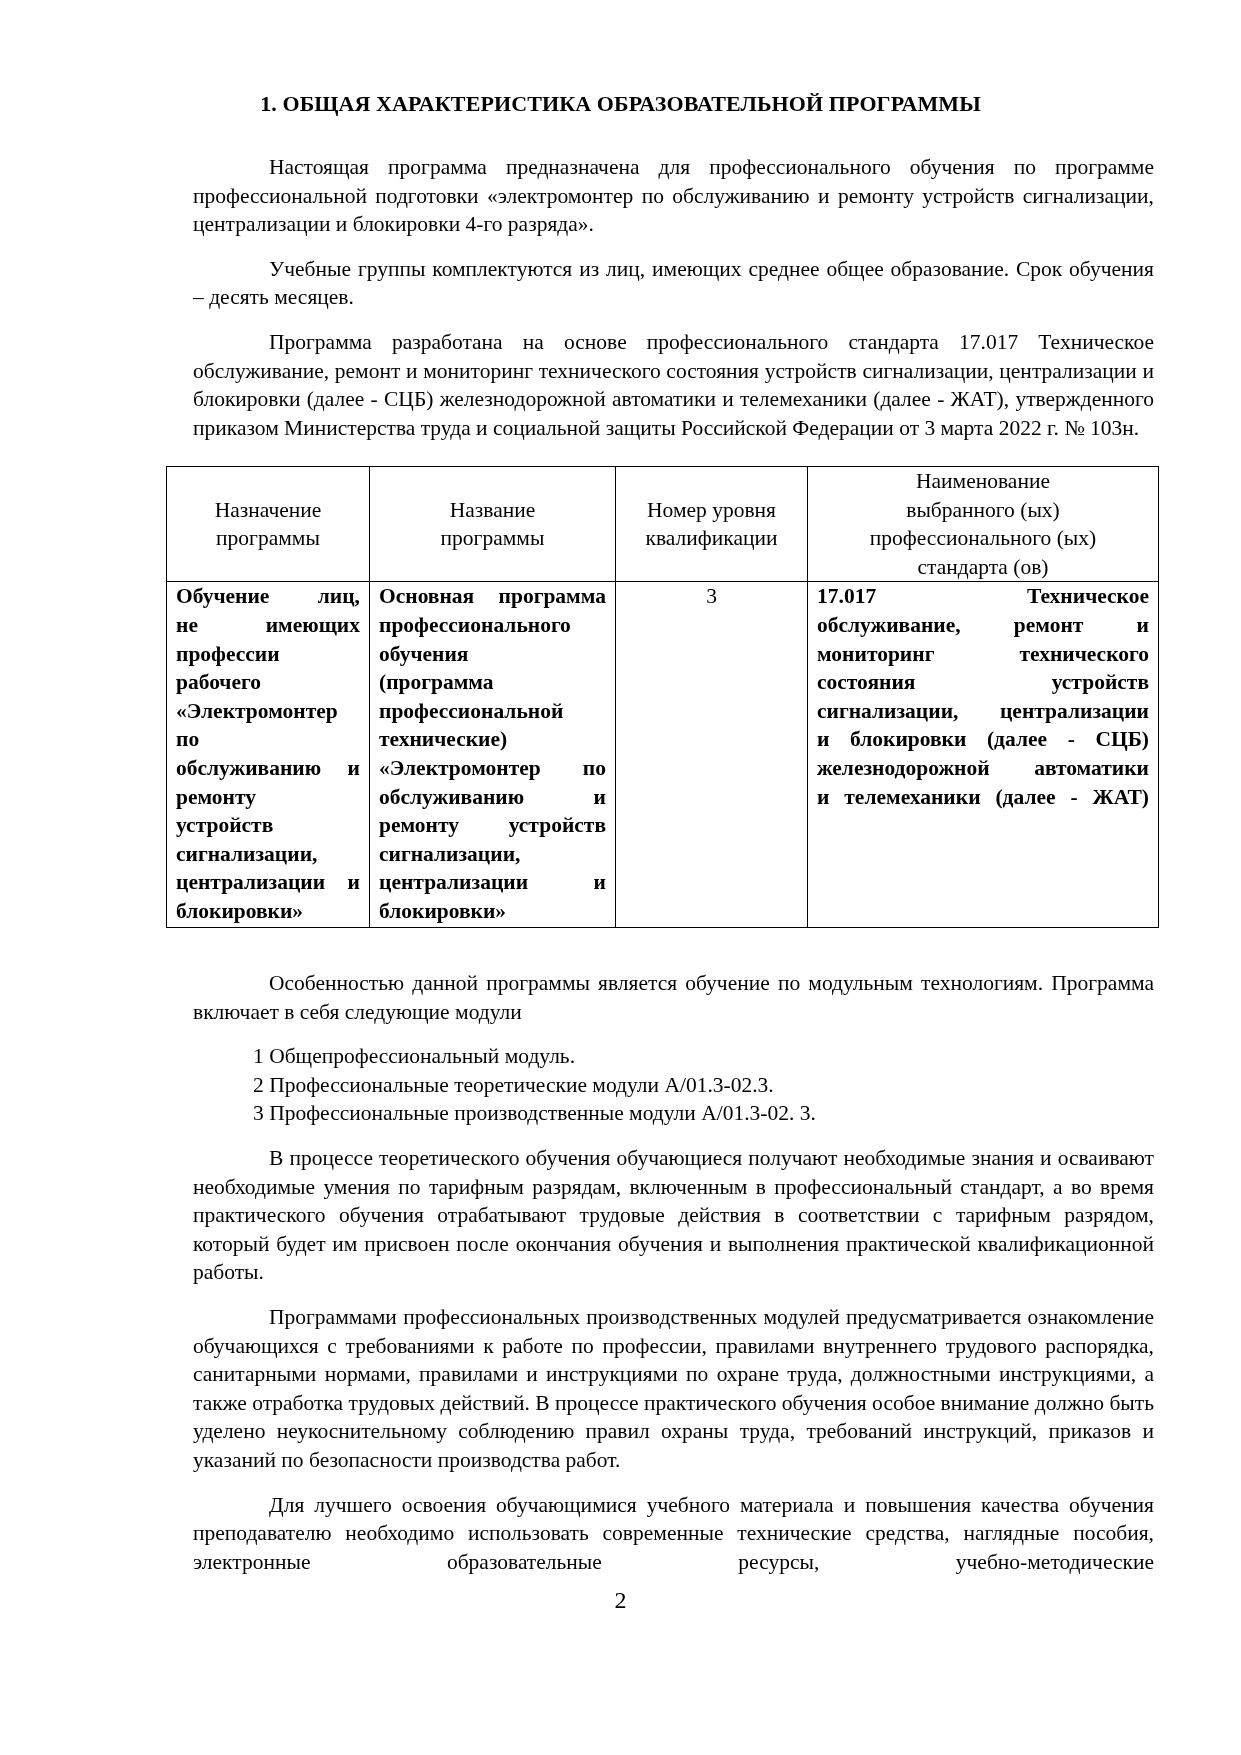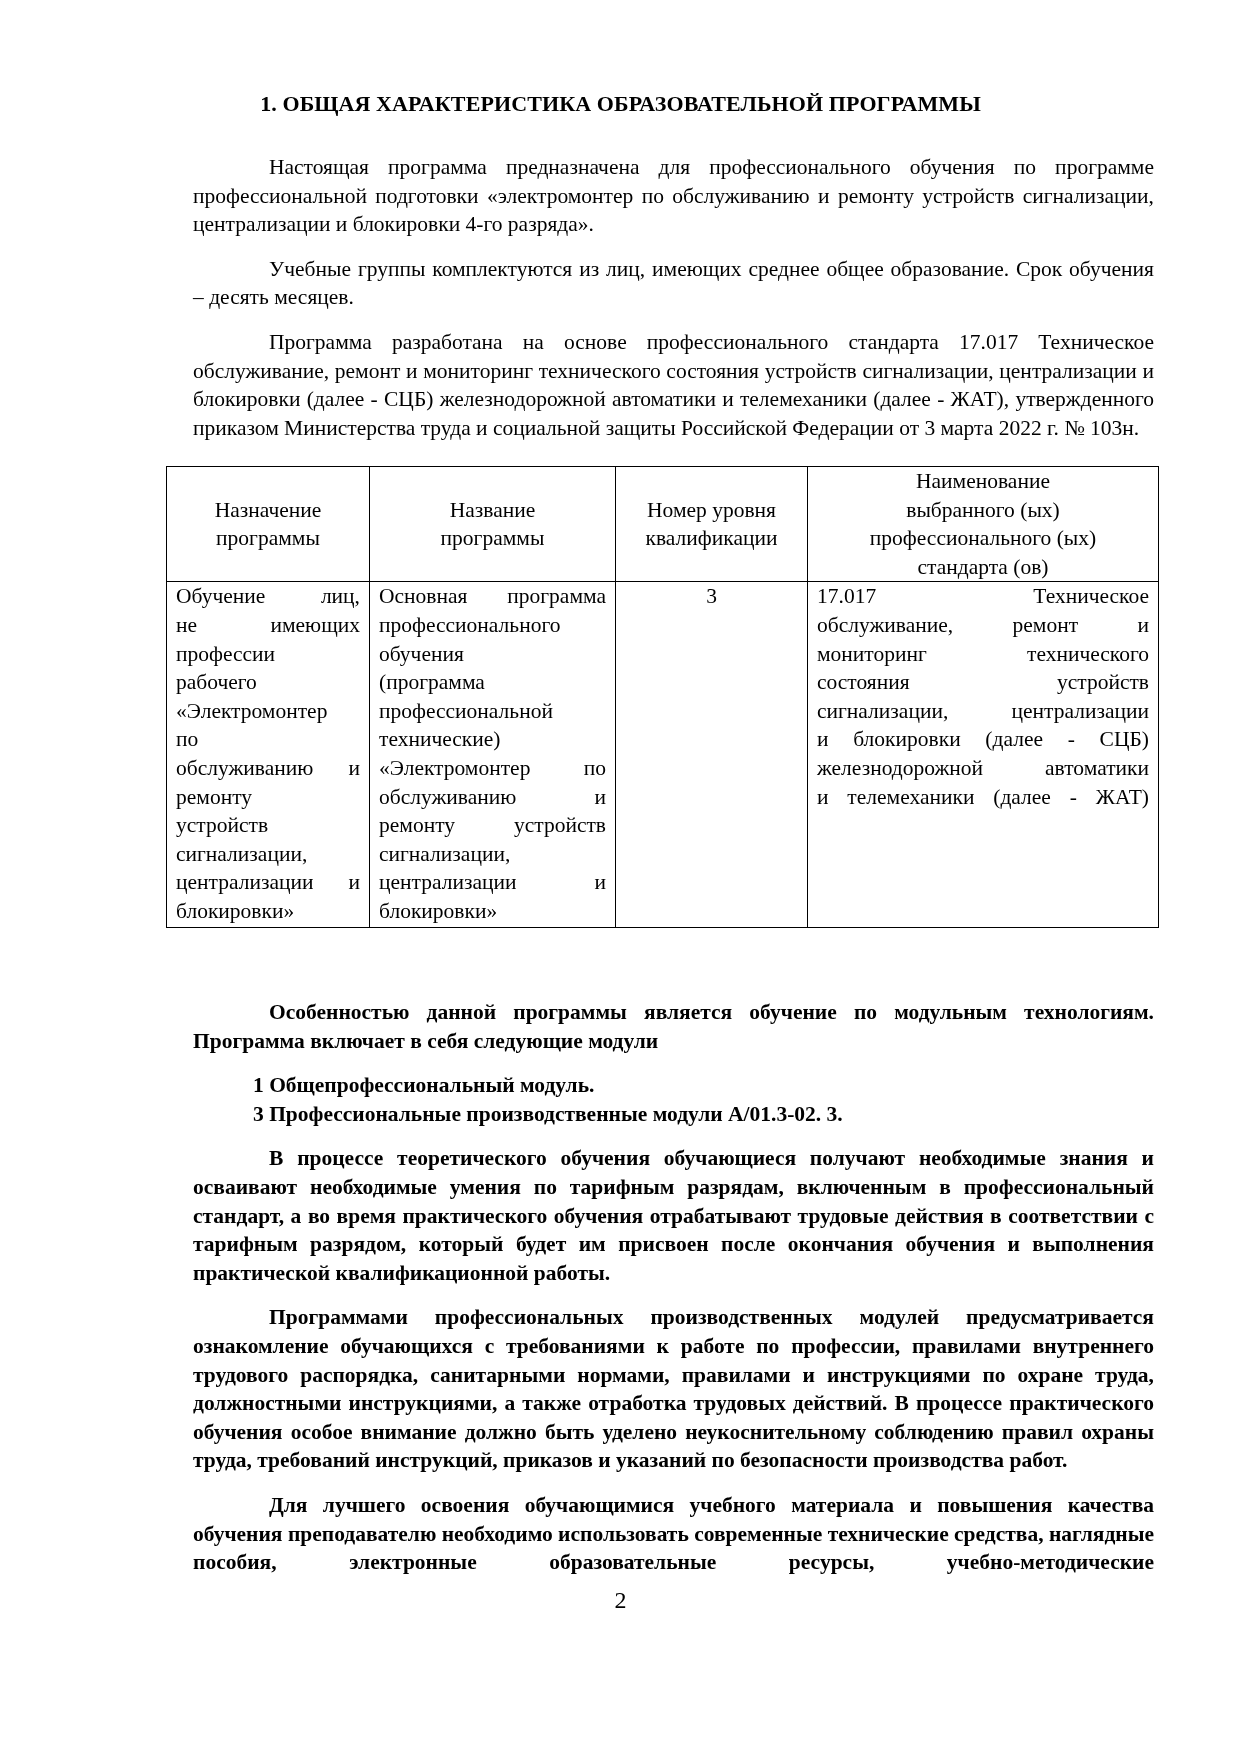--- a/index.html
+++ b/index.html
@@ -9,21 +9,21 @@
   .heading { position: absolute; top: 91px; left: 0; width: 1241px; text-align: center;
              font-weight: bold; font-size: 22px; letter-spacing: 0.1px; }
   .body-block { position: absolute; left: 177px; width: 993px; font-size: 21.5px; line-height: 28.6px; }
   .para { text-align: justify; text-indent: 76px; margin: 16px; }
   .para.last-line { text-align-last: left; }
   .list-item { margin: 0; padding-left: 76px; }
   table.prog { position: absolute; left: 166px; top: 466px; border-collapse: collapse;
                font-size: 21.5px; line-height: 28.6px; table-layout: fixed; width: 992px; }
   table.prog td, table.prog th { border: 1.5px solid #000; padding: 0 9px; vertical-align: top; font-weight: normal; }
   table.prog th { vertical-align: middle; height: 114px; }
-  .cell-line { display: flex; justify-content: space-between; white-space: nowrap; }
+  .cell-line { display: flex; justify-content: space-between; white-space: nowrap; font-weight: bold; }
   .cell-line.single { justify-content: flex-start; }
   .cell-center { text-align: center; }
   .page-number { position: absolute; top: 1587px; left: 0; width: 1241px; text-align: center; font-size: 24px; }
 </style>
 </head>
 <body>
 
 <div class="page">
 
   <div class="heading">1. ОБЩАЯ ХАРАКТЕРИСТИКА ОБРАЗОВАТЕЛЬНОЙ ПРОГРАММЫ</div>
@@ -173,23 +173,24 @@
                 <span>(далее</span>
                 <span>-</span>
                 <span>ЖАТ)</span>
               </div>
             </div>
           </td>
       </tr>
     </tbody>
   </table>
 
-  <div class="body-block" style="top:982px;font-weight:bold;">
+  <div class="body-block" style="top:953px;">
     <p class="para last-line">Особенностью данной программы является обучение по модульным технологиям. Программа включает в себя следующие модули</p>
     <p class="list-item">1 Общепрофессиональный модуль.</p>
+    <p class="list-item">2 Профессиональные теоретические модули А/01.3-02.3.</p>
     <p class="list-item">3 Профессиональные производственные модули А/01.3-02. 3.</p>
     <p class="para">В процессе теоретического обучения обучающиеся получают необходимые знания и осваивают необходимые умения по тарифным разрядам, включенным в профессиональный стандарт, а во время практического обучения отрабатывают трудовые действия в соответствии с тарифным разрядом, который будет им присвоен после окончания обучения и выполнения практической квалификационной работы.</p>
     <p class="para">Программами профессиональных производственных модулей предусматривается ознакомление обучающихся с требованиями к работе по профессии, правилами внутреннего трудового распорядка, санитарными нормами, правилами и инструкциями по охране труда, должностными инструкциями, а также отработка трудовых действий. В процессе практического обучения особое внимание должно быть уделено неукоснительному соблюдению правил охраны труда, требований инструкций, приказов и указаний по безопасности производства работ.</p>
     <p class="para" style="text-align-last: justify;">Для лучшего освоения обучающимися учебного материала и повышения качества обучения преподавателю необходимо использовать современные технические средства, наглядные пособия, электронные образовательные ресурсы, учебно-методические</p>
   </div>
 
   <div class="page-number">2</div>
 </div>
 
 </body></html>

